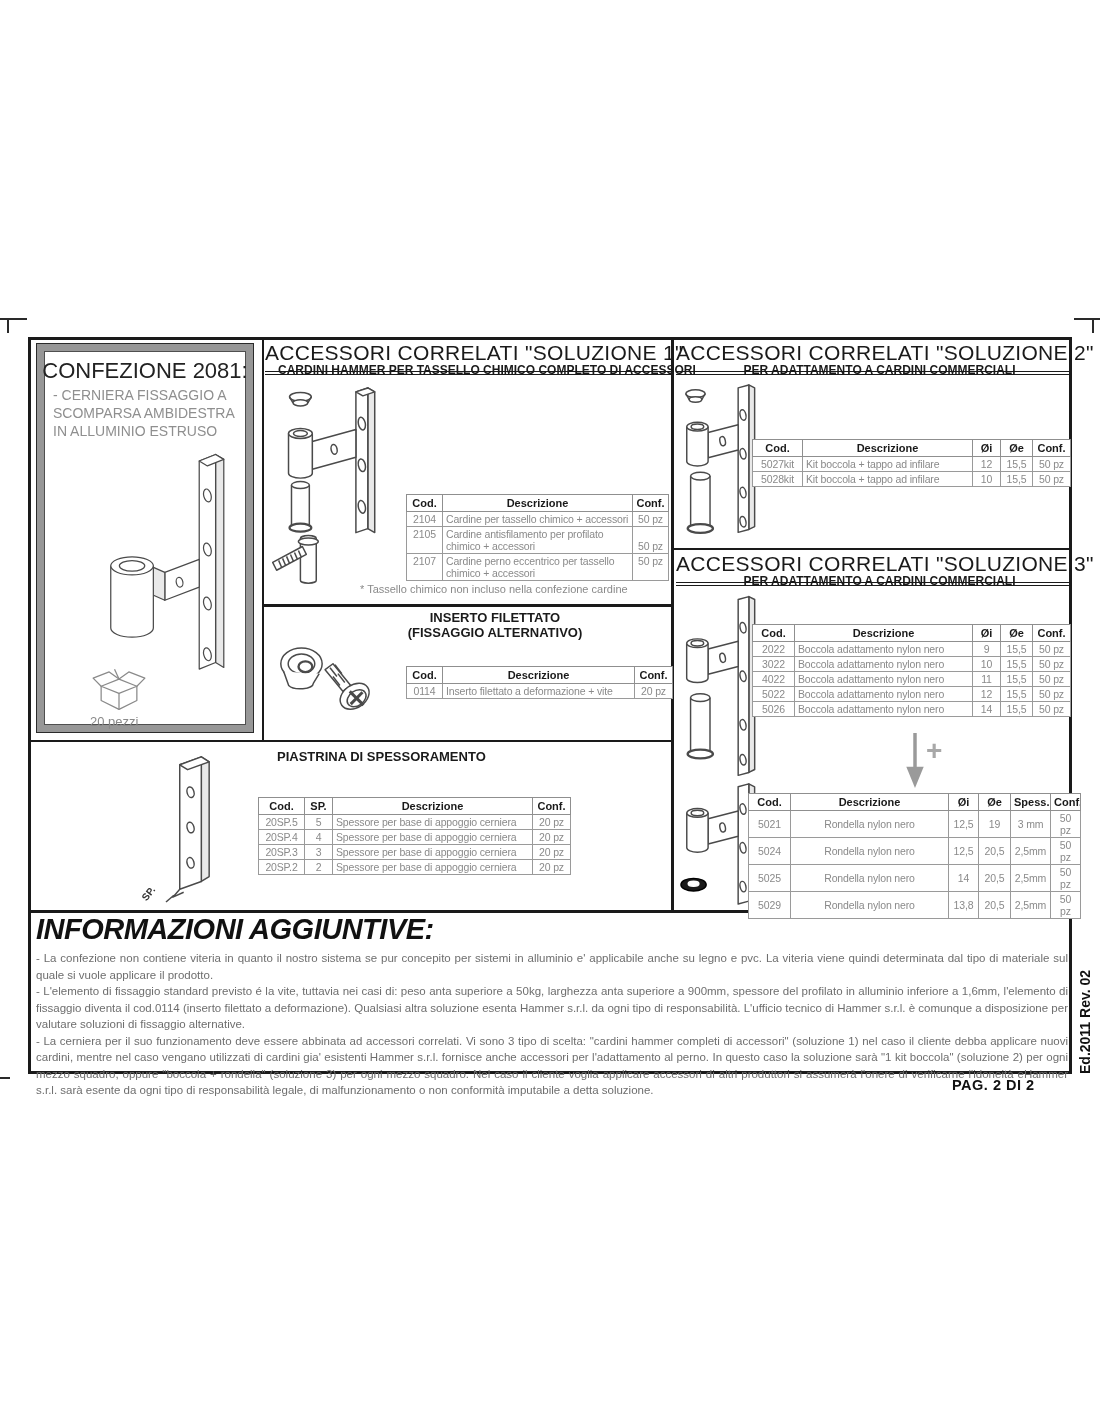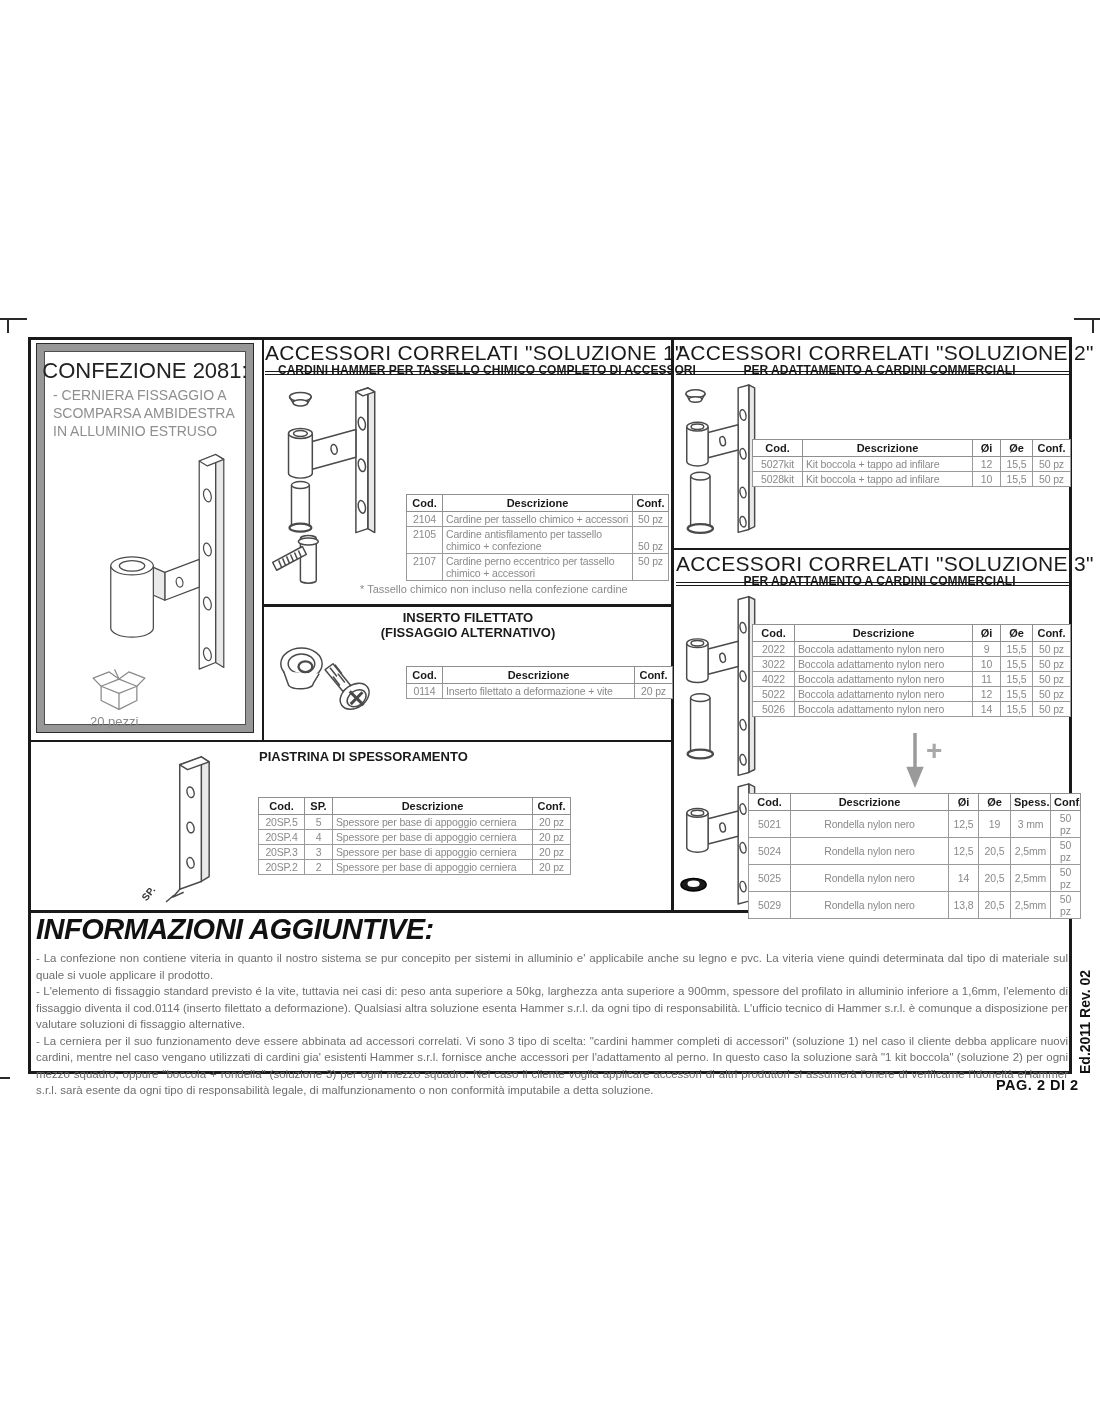--- a/index.html
+++ b/index.html
@@ -23,29 +23,29 @@
   
   table.dtable{position:absolute;border-collapse:collapse;table-layout:fixed;background:#fff;
                border:1px solid #6e6e6e;}
   table.dtable th{border:1px solid #8f8f8f;font-size:11px;font-weight:bold;color:#1a1a1a;
                   padding:2px 3px;text-align:center;white-space:nowrap;overflow:hidden;}
   table.dtable td{border:1px solid #9a9a9a;font-size:10.5px;color:#8a8a8a;
                   padding:1px 3px;letter-spacing:-0.15px;overflow:hidden;}
   td.c{text-align:center;}
   td.l{text-align:left;}
   .note{position:absolute;font-size:11px;color:#8a8a8a;}
-  .subsec-title{position:absolute;font-size:13px;font-weight:bold;color:#1a1a1a;text-align:center;}
+  .subsec-title{position:absolute;font-size:13px;font-weight:bold;color:#1a1a1a;text-align:center;padding-left:27px;}
   
   #info{position:absolute;left:36px;top:913px;width:1032px;}
   #info-title{font-size:29px;font-weight:bold;letter-spacing:-0.5px;color:#111;margin:0 0 4px 0;font-style:italic;}
   #info p{margin:0;font-size:11.5px;line-height:16.5px;color:#6e6e6e;text-align:justify;}
   
   #edition{position:absolute;left:1077px;top:948px;height:126px;font-size:14px;font-weight:bold;color:#111;
            writing-mode:vertical-rl;transform:rotate(180deg);white-space:nowrap;}
-  #pagefooter{position:absolute;left:996px;top:1077px;width:90px;font-size:14.5px;font-weight:bold;
+  #pagefooter{position:absolute;left:952px;top:1077px;width:90px;font-size:14.5px;font-weight:bold;
               color:#111;line-height:16px;letter-spacing:.5px;}
   #plus-sign{position:absolute;left:926px;top:735px;font-size:28px;font-weight:bold;color:#a8a8a8;}
   #sp-label{position:absolute;left:141px;top:888px;font-size:10px;font-weight:bold;color:#333;
             transform:rotate(-52deg);}
   svg{display:block;}
   svg .ln{stroke:#4a4a4a;stroke-width:1.5;fill:#fff;stroke-linejoin:round;}
   svg .shade{fill:#e9e9e9;}
   svg .gray{stroke:#8a8a8a;fill:none;stroke-width:1.4;stroke-linejoin:round;}
 </style>
 </head>
@@ -155,21 +155,21 @@
     </tr>
       </thead>
     <tbody>
       <tr>
         <td class="c">2104</td>
         <td class="l" style="white-space:nowrap;">Cardine per tassello chimico + accessori</td>
         <td class="c">50 pz</td>
       </tr>
       <tr>
         <td class="c" style="vertical-align:top;">2105</td>
-        <td class="l">Cardine antisfilamento per tassello chimico + confezione</td>
+        <td class="l">Cardine antisfilamento per profilato chimico + accessori</td>
         <td class="c" style="vertical-align:bottom;">50 pz</td>
       </tr>
       <tr>
         <td class="c" style="vertical-align:top;">2107</td>
         <td class="l">Cardine perno eccentrico per tassello chimico + accessori</td>
         <td class="c" style="vertical-align:top;">50 pz</td>
       </tr>
     </tbody>
   </table>
   <div class="note" style="left:360px;top:583px;">* Tassello chimico non incluso nella confezione cardine</div>
@@ -433,21 +433,21 @@
         <td class="c">5029</td>
         <td class="c">Rondella nylon nero</td>
         <td class="c">13,8</td>
         <td class="c">20,5</td>
         <td class="c">2,5mm</td>
         <td class="c">50 pz</td>
       </tr>
     </tbody>
   </table>
 
-  <div class="subsec-title" style="left:250px;top:749px;text-align:left;margin-left:9px;">PIASTRINA DI SPESSORAMENTO</div>
+  <div class="subsec-title" style="left:250px;top:749px;text-align:left;">PIASTRINA DI SPESSORAMENTO</div>
 
   <svg class="abs" style="left:150px;top:753px;" width="84" height="152" viewBox="0 0 85 155">
     <g class="ln">
       <polygon class="shade" points="52,4 60,9 60,126 52,131"></polygon>
       <polygon points="30,12 52,4 52,131 30,139"></polygon>
       <polygon points="30,12 52,4 60,9 38,17"></polygon>
       <ellipse cx="41" cy="40" rx="3.5" ry="5.5" transform="rotate(-15 41 40)"></ellipse>
       <ellipse cx="41" cy="76" rx="3.5" ry="5.5" transform="rotate(-15 41 76)"></ellipse>
       <ellipse cx="41" cy="112" rx="3.5" ry="5.5" transform="rotate(-15 41 112)"></ellipse>
       <polyline points="30,139 23,147 34,142" fill="none"></polyline>

